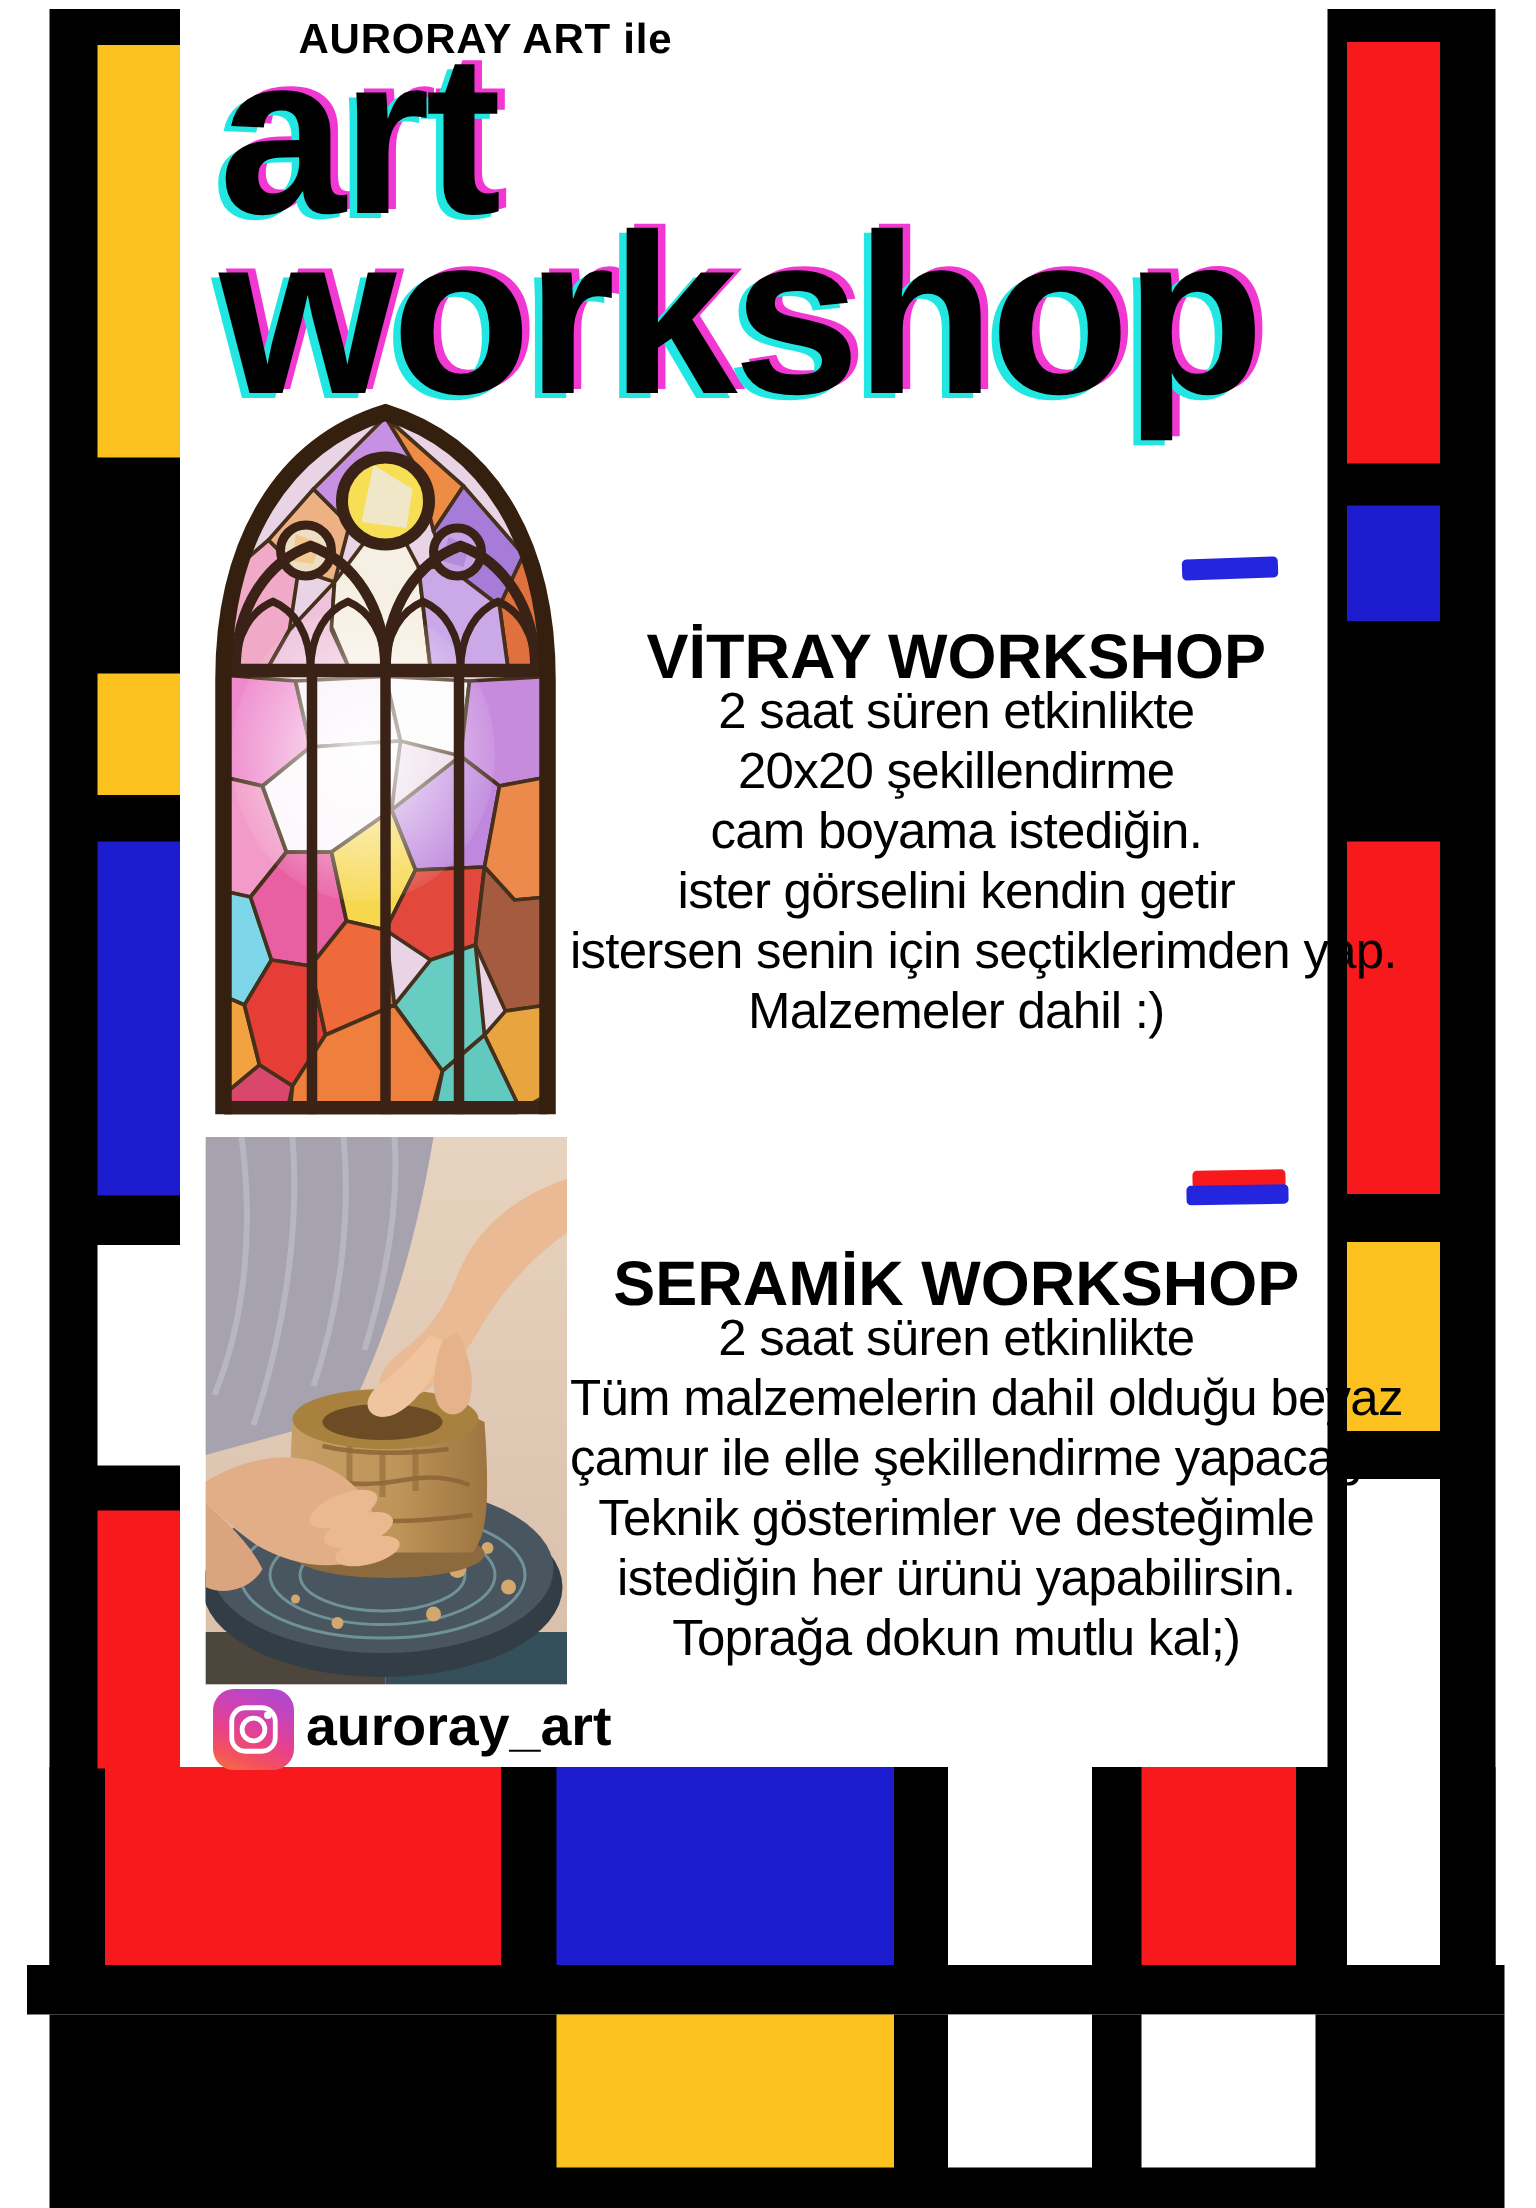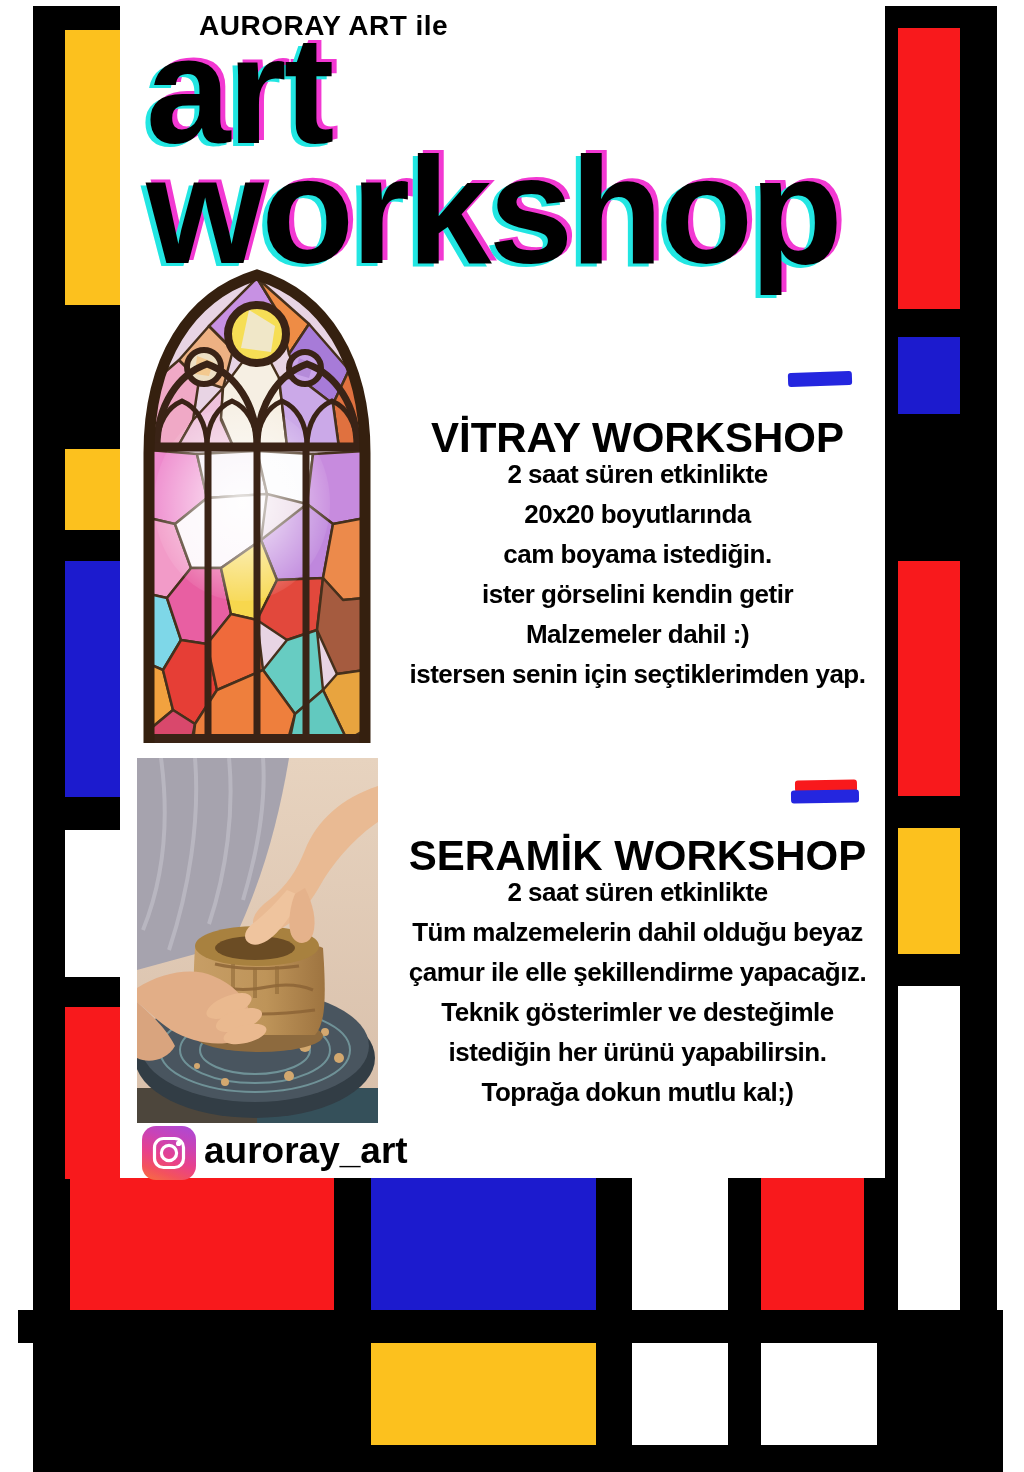--- a/index.html
+++ b/index.html
@@ -24,21 +24,21 @@
   #title2{top:134px;font-size:152px}
 
   
   .section{position:absolute;left:380px;width:515px}
   .sec-heading{
     position:absolute;left:0;width:100%;text-align:center;
     font-size:42px;font-weight:700;white-space:nowrap;margin-top:24px;
   }
   .sec-lines{position:absolute;left:0;width:100%;text-align:center}
   .sec-line{
-    font-size:26px;font-weight:700;line-height:40px;
+    font-size:34px;font-weight:400;line-height:40px;
     letter-spacing:-.5px;white-space:nowrap;
   }
   .brush{position:absolute;border-radius:3px}
 
   
   .ig-icon{
     position:absolute;left:142px;top:1126px;width:54px;height:54px;
     border-radius:14px;
     background:linear-gradient(200deg,#A94AD8 0%,#C843B8 30%,#E8418C 58%,#F3525D 80%,#F7713F 100%);
   }
@@ -150,25 +150,25 @@
   </g>
   <path d="M12,475 L12,185 C12,92 52,28 120,7 C188,28 228,92 228,185 L228,475" fill="none" stroke="#35200F" stroke-width="11"></path>
 </svg>
 </div>
 
 <div class="section" style="top:368px;height:330px">
   <div class="brush" style="left: 408px; top: 4px; width: 64px; height: 14px; transform: rotate(-2deg); background-color: rgb(36, 38, 223);"></div>
   <div class="sec-heading" style="top:22px">VİTRAY WORKSHOP</div>
   <div class="sec-lines" style="top:86px">
     <div class="sec-line">2 saat süren etkinlikte</div>
-    <div class="sec-line">20x20 boyutlarında</div>
+    <div class="sec-line">20x20 şekillendirme</div>
     <div class="sec-line">cam boyama istediğin.</div>
     <div class="sec-line">ister görselini kendin getir</div>
+    <div class="sec-line">istersen senin için seçtiklerimden yap.</div>
     <div class="sec-line">Malzemeler dahil :)</div>
-    <div class="sec-line">istersen senin için seçtiklerimden yap.</div>
   </div>
 </div>
 
 <div class="img-frame" style="left:137px;top:758px;width:241px;height:365px">
 <svg width="241" height="365" viewBox="0 0 241 365">
   <defs>
     <linearGradient id="potbg" x1="0" y1="0" x2="0" y2="1">
       <stop offset="0%" stop-color="#E7D3BF"></stop>
           <stop offset="100%" stop-color="#D8BFAA"></stop>
     </linearGradient>

